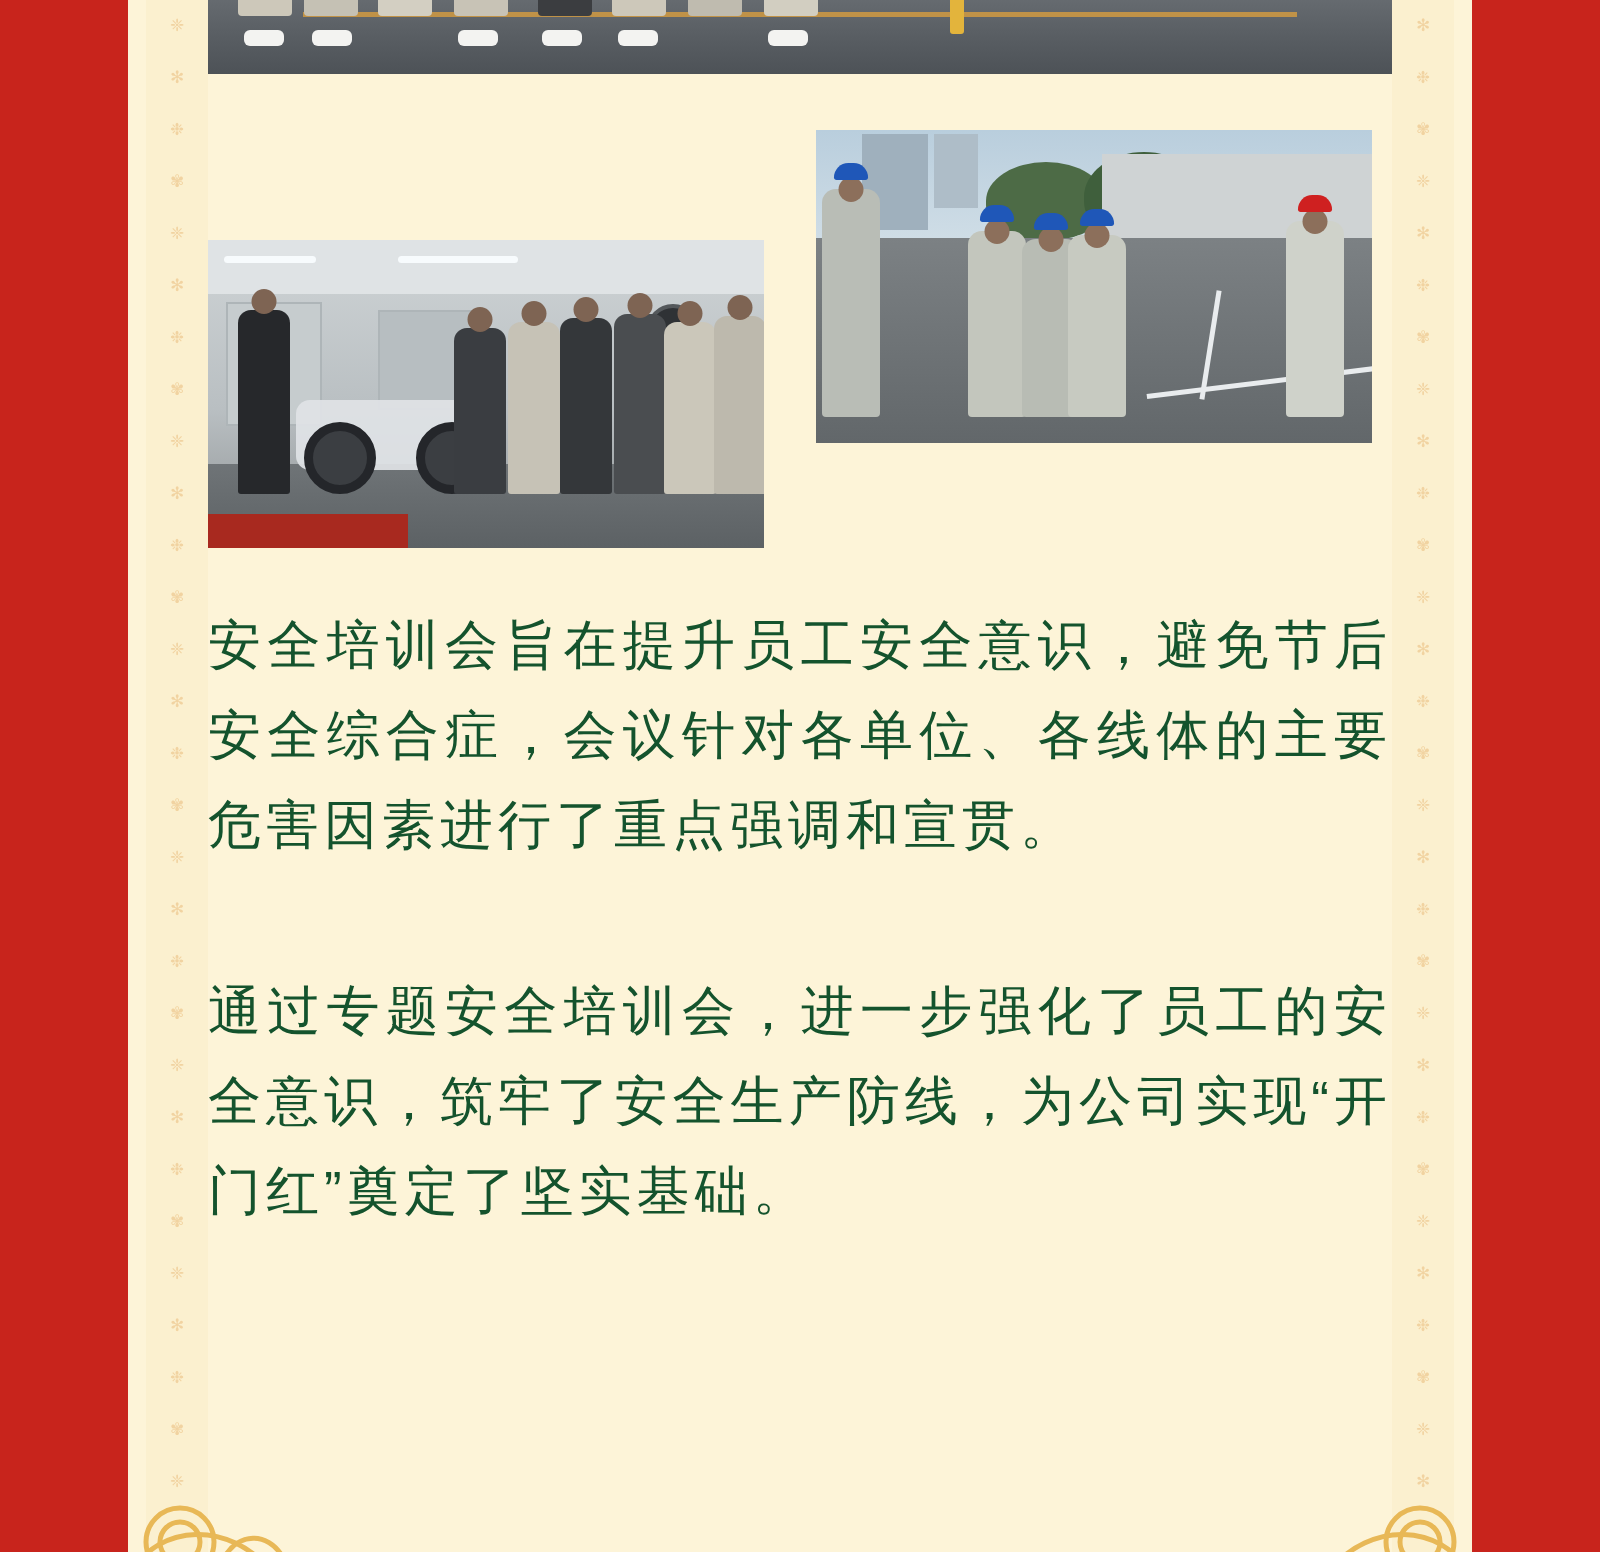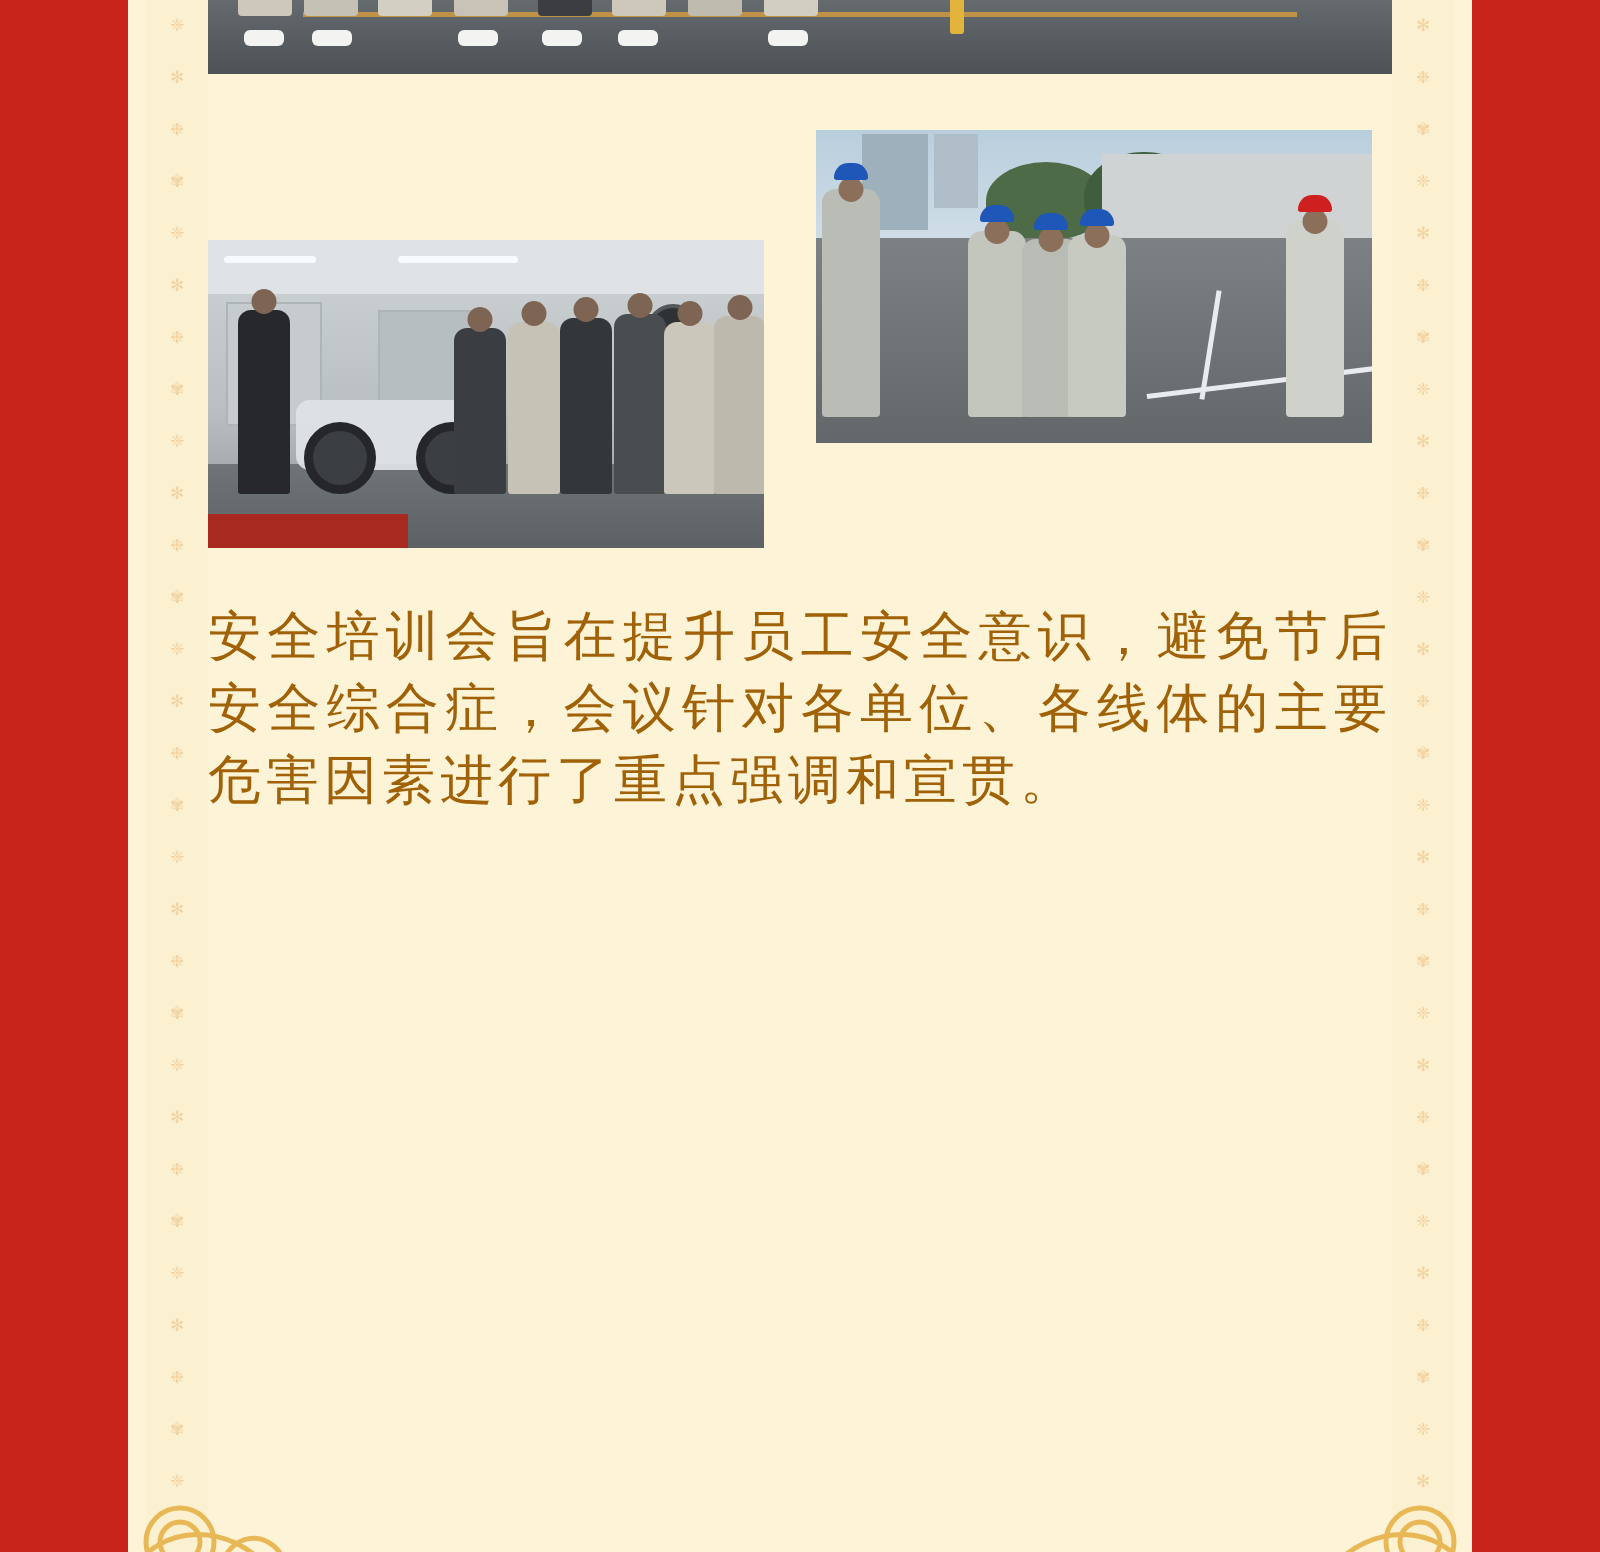--- a/index.html
+++ b/index.html
@@ -184,23 +184,23 @@
   }
 
   
   .body-text {
     position: absolute;
     left: 0;
     right: 0;
     top: 600px;
   }
   .para {
-    color: #a16207;
+    color: #14532d;
     font-size: 53px;
-    line-height: 72px;
+    line-height: 90px;
     letter-spacing: 5px;
     text-align: justify;
     text-justify: inter-ideograph;
     margin: 0 0 96px 0;
     font-weight: 400;
   }
 </style>
 </head>
 <body>
 
@@ -324,16 +324,17 @@
           <span class="pl-head"></span>
         </div>
       <div class="pl-person" style="left:506px;height:178px;background:#bdb9ad">
           <span class="pl-head"></span>
         </div>
     </div>
 
 
     <div class="body-text">
       <p class="para">安全培训会旨在提升员工安全意识，避免节后安全综合症，会议针对各单位、各线体的主要危害因素进行了重点强调和宣贯。</p>
+      <p class="para">通过专题安全培训会，进一步强化了员工的安全意识，筑牢了安全生产防线，为公司实现“开门红”奠定了坚实基础。</p>
     </div>
 
   </div>
 </div>
 
 </body></html>

